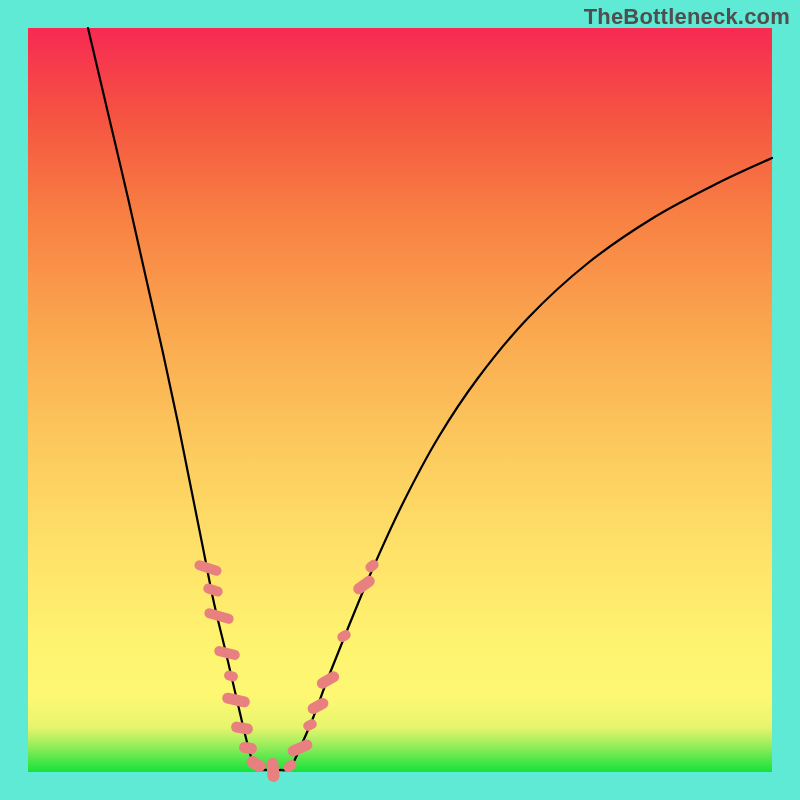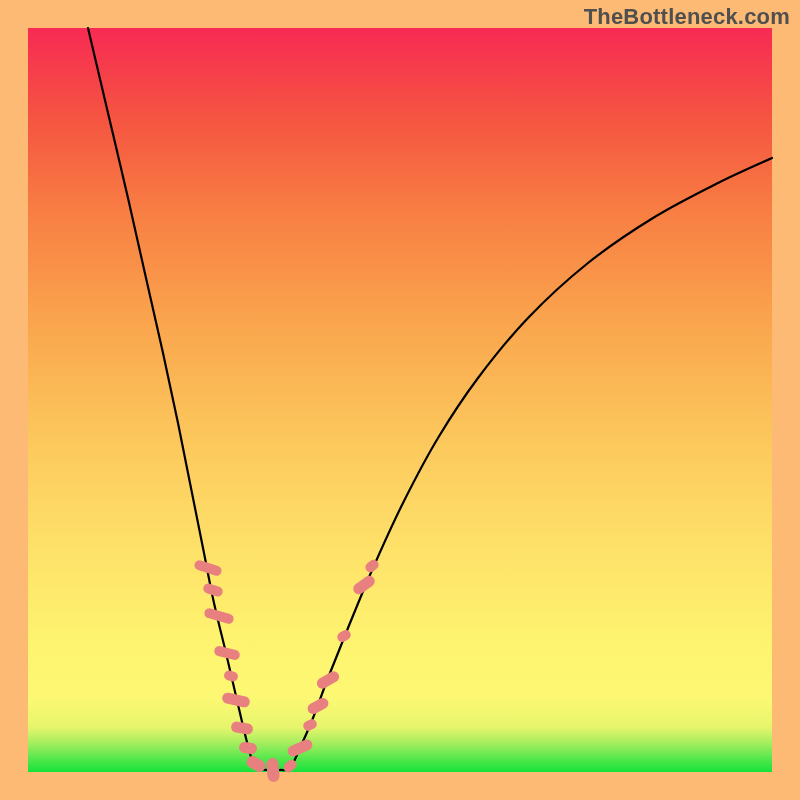--- a/index.html
+++ b/index.html
@@ -10,21 +10,21 @@
     overflow: hidden;
     background: #000;
     font-family: Arial, Helvetica, sans-serif;
   }
   .frame {
     position: absolute;
     top: 0;
     left: 0;
     width: 800px;
     height: 800px;
-    background: #fdba74;
+    background: #5eead4;
   }
   .plot {
     position: absolute;
     top: 28px;
     left: 28px;
     width: 744px;
     height: 744px;
     
     background: linear-gradient(
       to top,

